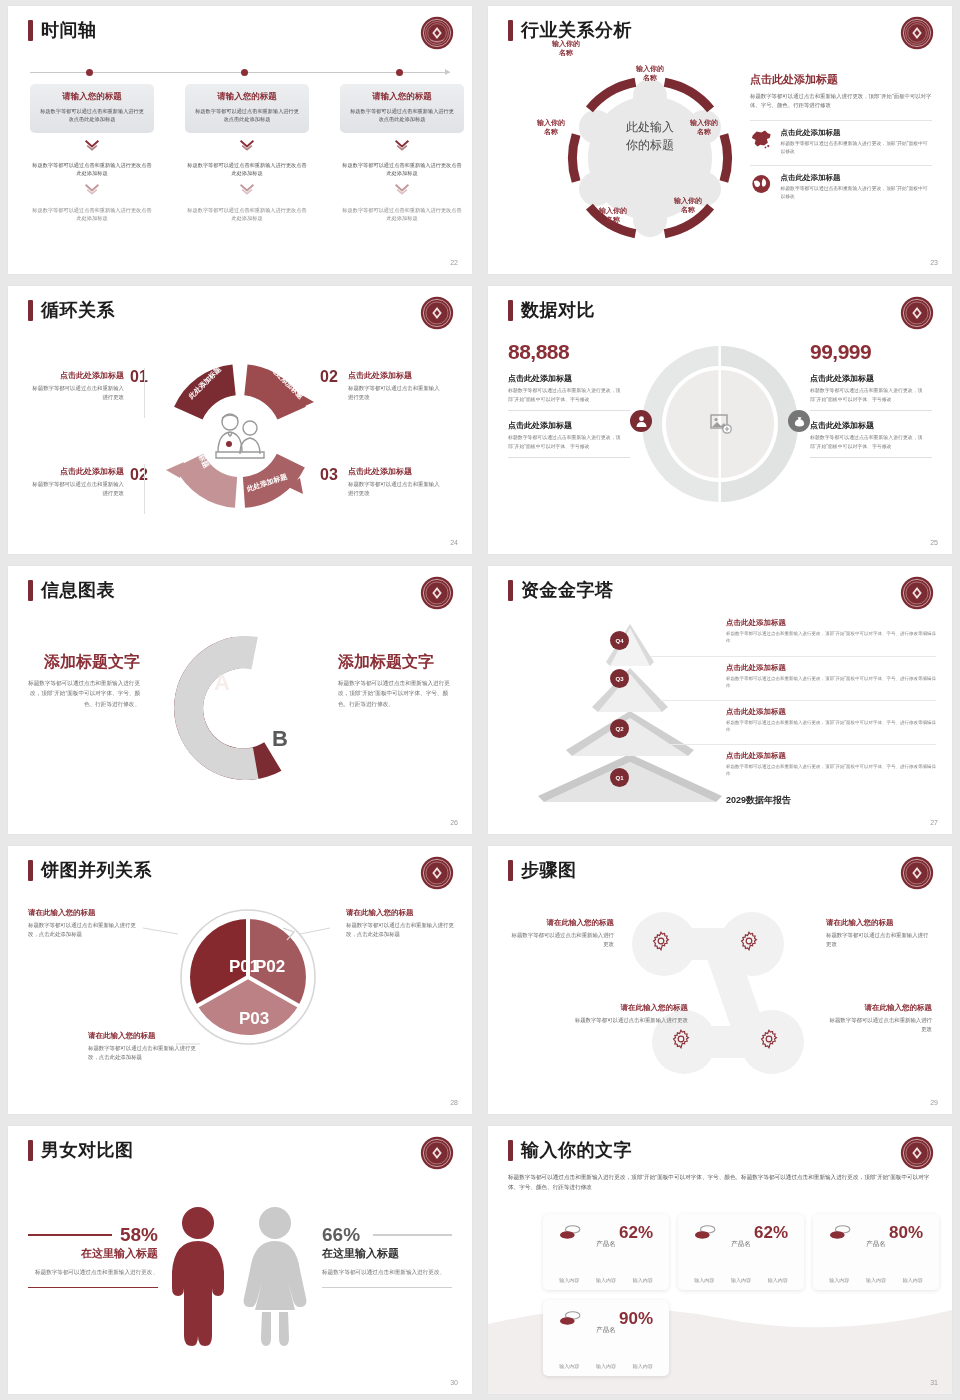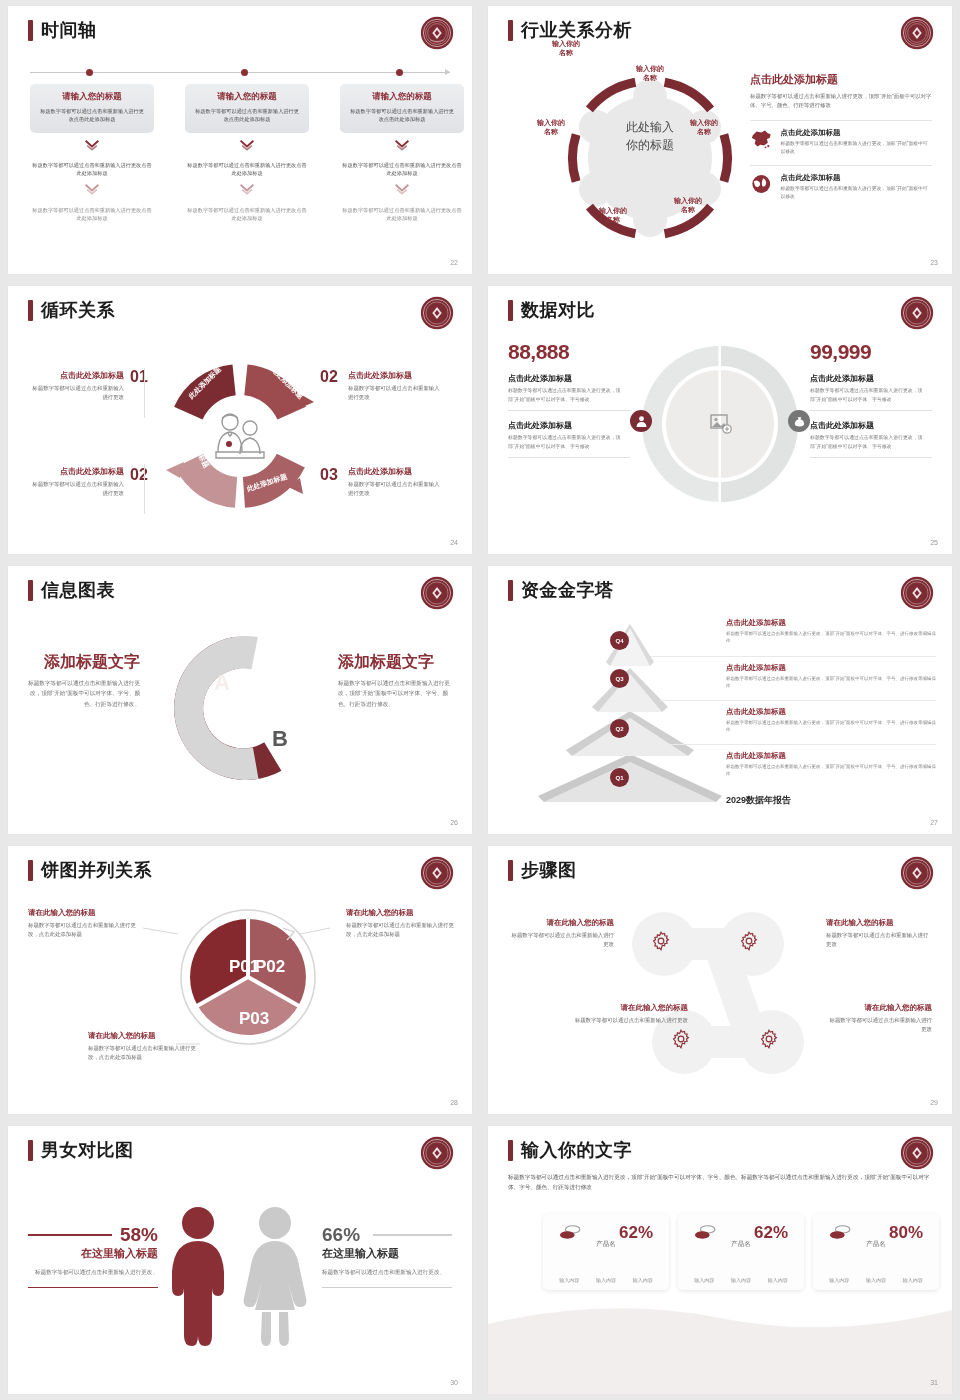--- a/index.html
+++ b/index.html
@@ -696,17 +696,33 @@
         <div class="card-pct">80%</div>
       </div>
       <div class="card-name">产品名</div>
       <div class="card-row">
         <span class="card-cell">输入内容</span>
         <span class="card-cell">输入内容</span>
         <span class="card-cell">输入内容</span>
       </div>
     </div>
 
+    <div class="card">
+      <div class="card-top">
+        <svg width="22" height="18" viewBox="0 0 24 20">
+          <ellipse cx="15" cy="6" rx="8" ry="4" fill="none" stroke="#9b9b9b" stroke-width="1.2"></ellipse>
+          <ellipse cx="9" cy="12" rx="8" ry="4" fill="#8B2F37"></ellipse>
+          <path d="M1 12 Q1 16 9 16 Q17 16 17 12" fill="#8B2F37"></path>
+        </svg>
+        <div class="card-pct">90%</div>
+      </div>
+      <div class="card-name">产品名</div>
+      <div class="card-row">
+        <span class="card-cell">输入内容</span>
+        <span class="card-cell">输入内容</span>
+        <span class="card-cell">输入内容</span>
+      </div>
+    </div>
   </div>
   <div class="pg">31</div>
 </div>
 
 </div>
 
 </body></html>

